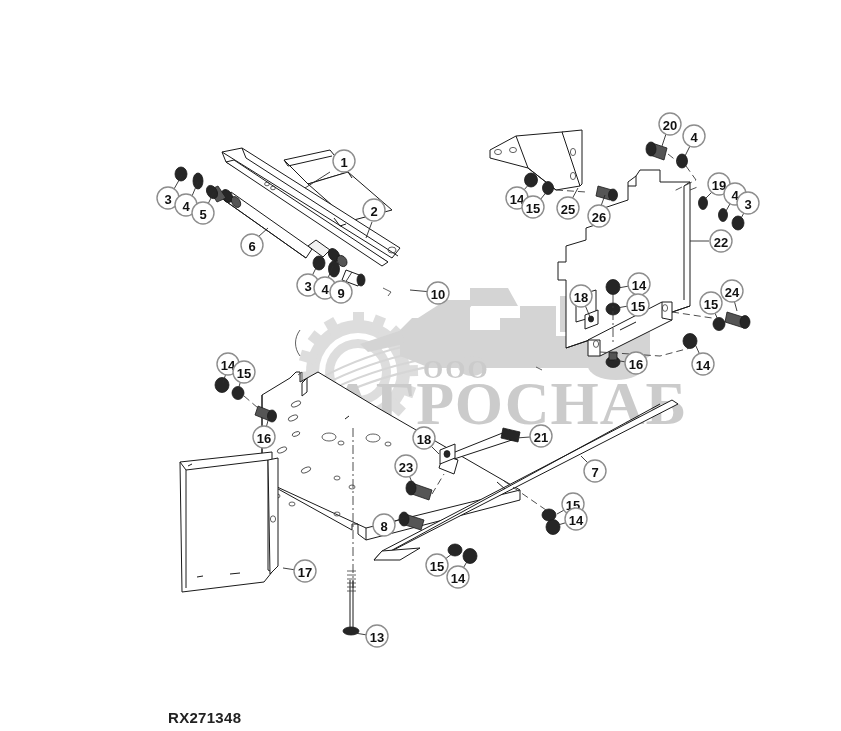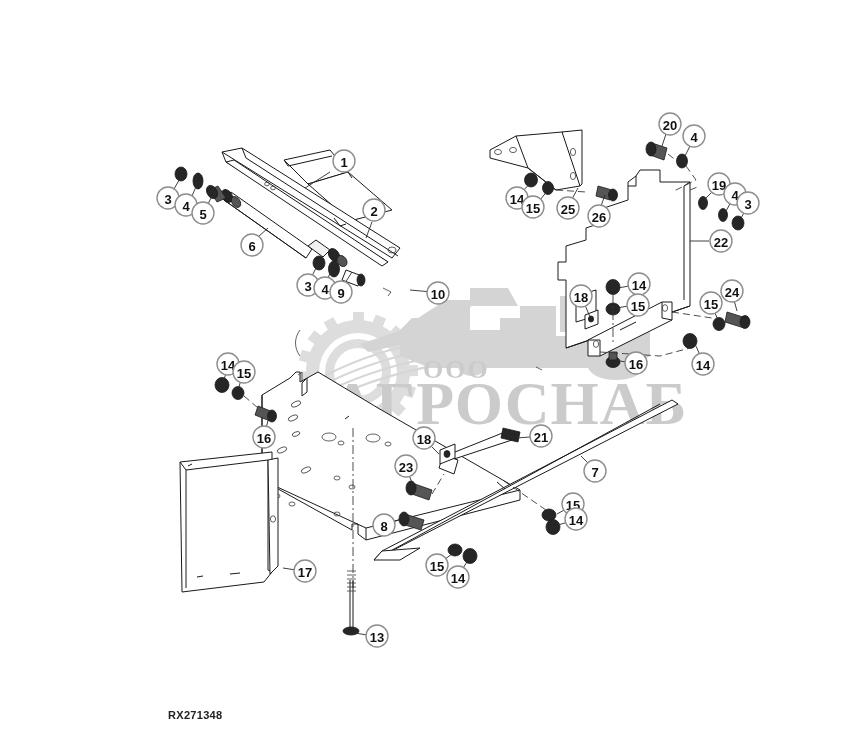--- a/index.html
+++ b/index.html
@@ -47,21 +47,21 @@
     fill: #c9c9c9;
     font-weight: bold;
   }
   .wm-text-main { font-size: 62px; letter-spacing: 1px; }
   .wm-text-ooo { font-size: 26px; letter-spacing: 2px; }
   #part-code {
     position: absolute;
     left: 168px;
     top: 709px;
     font-family: "Liberation Sans", sans-serif;
-    font-size: 11px;
+    font-size: 15px;
     font-weight: bold;
     color: #222222;
     letter-spacing: 0.3px;
     white-space: nowrap;
   }
 </style>
 </head>
 <body>
 
 <div id="diagram-root">

